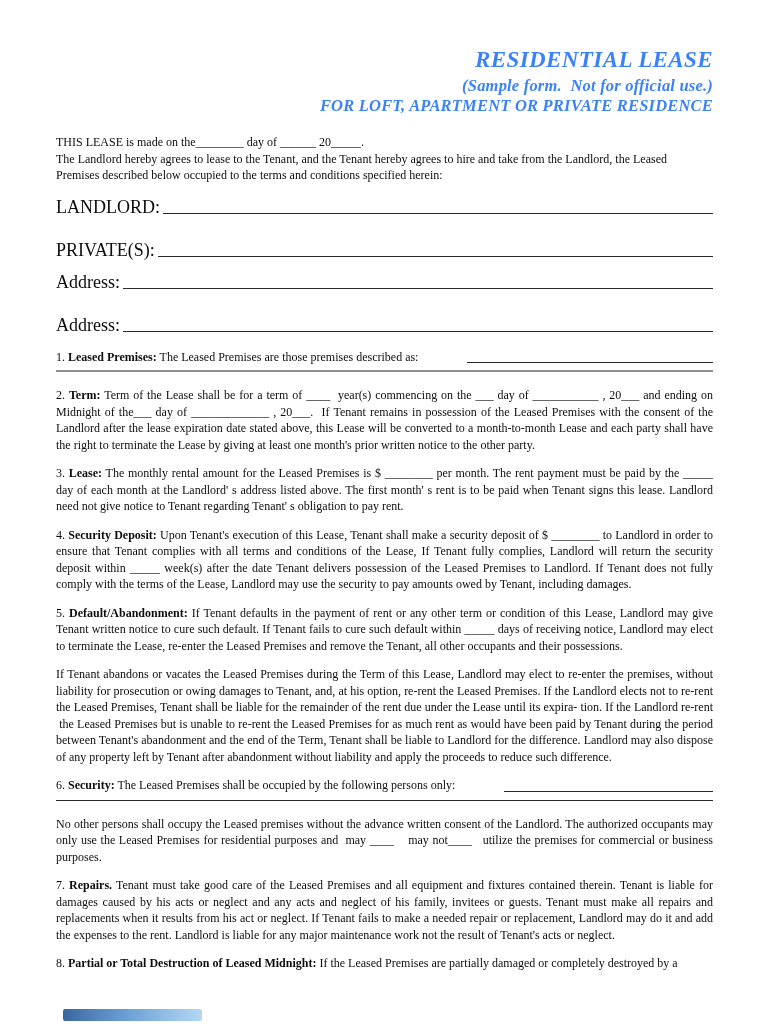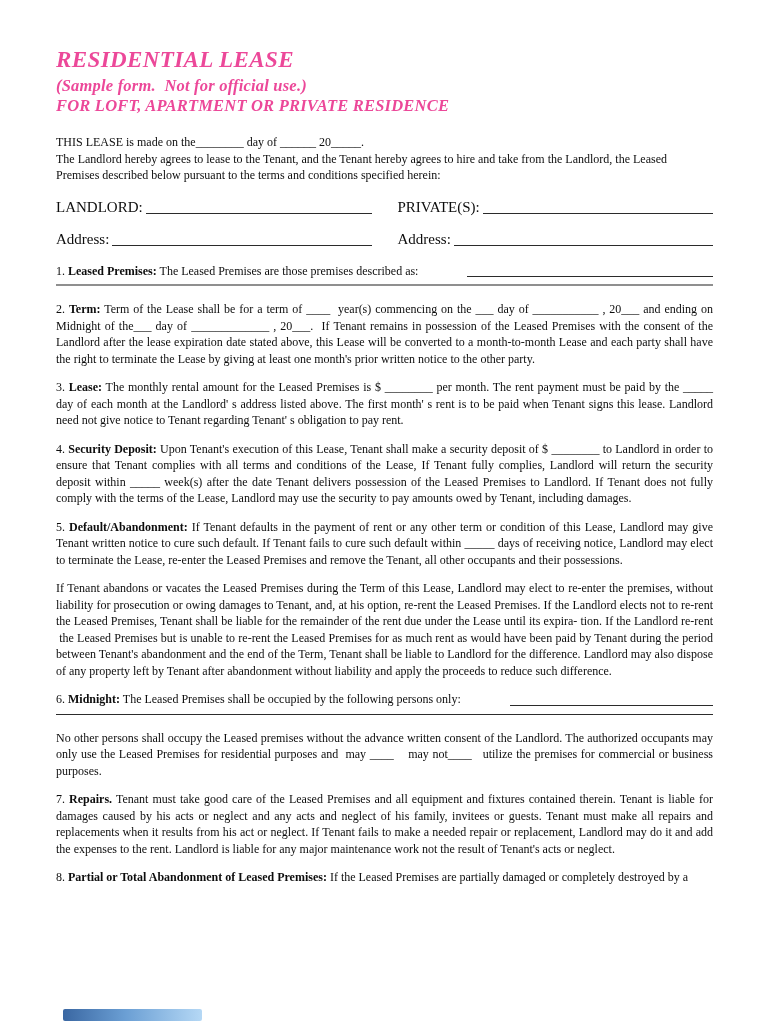--- a/index.html
+++ b/index.html
@@ -2,30 +2,30 @@
 <html><head>
 <meta charset="utf-8">
 <style>
   html,body{margin:0;padding:0;}
   body{
     width:770px;height:1024px;background:#ffffff;overflow:hidden;position:relative;
     font-family:"Liberation Serif","DejaVu Serif",serif;color:#0d0d0d;
     -webkit-font-smoothing:antialiased;
   }
   .page{padding:46px 57px 0 56px;}
-  .doc-header{text-align:left;font-weight:bold;font-style:italic;color:#ec4899;}
+  .doc-header{text-align:right;font-weight:bold;font-style:italic;color:#3b82f6;}
   .doc-title{font-size:23px;line-height:27px;letter-spacing:.4px;margin-bottom:3px;}
   .doc-subtitle{font-size:16.5px;line-height:20px;letter-spacing:.2px;}
   .para{
     font-size:12px;line-height:16.5px;text-align:justify;
     margin:12px 0 0 0;
   }
   .para .ln{display:block;}
   .intro{margin-top:18px;text-align:left;}
-  .twocol{display:flex;gap:26px;margin-top:15px;font-size:15px;line-height:17px;}
+  .twocol{display:flex;gap:26px;margin-top:15px;font-size:18px;line-height:17px;flex-direction:column;}
   .cell{flex:1;display:flex;align-items:flex-end;}
   .lbl{white-space:nowrap;}
   .fill{flex:1;border-bottom:1.3px solid #2b2b2b;margin:0 0 2px 3px;min-width:30px;}
   .fillrow{display:flex;align-items:flex-end;gap:43px;}
   .fillrow .txt{white-space:nowrap;}
   .rule{border-bottom:2px solid #8f8f8f;margin-top:5px;}
   .rule.dark{border-bottom:1.8px solid #2c2c2c;margin-top:6px;}
   .mt-lg{margin-top:15px;}
   b{font-weight:bold;}
   .bluebar{
@@ -39,21 +39,21 @@
 <div class="page">
 
   <header class="doc-header">
     <div class="doc-title">RESIDENTIAL LEASE</div>
     <div class="doc-subtitle">(Sample form.&nbsp; Not for official use.)</div>
     <div class="doc-subtitle">FOR LOFT, APARTMENT OR PRIVATE RESIDENCE</div>
   </header>
 
   <p class="para intro">
     <span class="ln">THIS LEASE is made on the________ day of ______ 20_____.</span>
-    <span>The Landlord hereby agrees to lease to the Tenant, and the Tenant hereby agrees to hire and take from the Landlord, the Leased Premises described below pursuant to the terms and conditions specified herein:</span>
+    <span>The Landlord hereby agrees to lease to the Tenant, and the Tenant hereby agrees to hire and take from the Landlord, the Leased Premises described below occupied to the terms and conditions specified herein:</span>
   </p>
 
   <div class="twocol">
     <div class="cell">
       <span class="lbl">LANDLORD:</span>
       <span class="fill"></span>
     </div>
     <div class="cell">
       <span class="lbl">PRIVATE(S):</span>
       <span class="fill"></span>
@@ -89,30 +89,30 @@
     <span>4. </span><b>Security Deposit:</b><span> Upon Tenant's execution of this Lease, Tenant shall make a security deposit of $ ________ to Landlord in order to ensure that Tenant complies with all terms and conditions of the Lease, If Tenant fully complies, Landlord will return the security deposit within _____ week(s) after the date Tenant delivers possession of the Leased Premises to Landlord. If Tenant does not fully comply with the terms of the Lease, Landlord may use the security to pay amounts owed by Tenant, including damages.</span>
   </p>
 
   <p class="para">
     <span>5. </span><b>Default/Abandonment:</b><span> If Tenant defaults in the payment of rent or any other term or condition of this Lease, Landlord may give Tenant written notice to cure such default. If Tenant fails to cure such default within _____ days of receiving notice, Landlord may elect to terminate the Lease, re-enter the Leased Premises and remove the Tenant, all other occupants and their possessions.</span>
   </p>
 
   <p class="para">If Tenant abandons or vacates the Leased Premises during the Term of this Lease, Landlord may elect to re-enter the premises, without liability for prosecution or owing damages to Tenant, and, at his option, re-rent the Leased Premises. If the Landlord elects not to re-rent the Leased Premises, Tenant shall be liable for the remainder of the rent due under the Lease until its expira- tion. If the Landlord re-rent &nbsp;the Leased Premises but is unable to re-rent the Leased Premises for as much rent as would have been paid by Tenant during the period between Tenant's abandonment and the end of the Term, Tenant shall be liable to Landlord for the difference. Landlord may also dispose of any property left by Tenant after abandonment without liability and apply the proceeds to reduce such difference.</p>
 
   <div class="para fillrow">
-    <span class="txt"><span>6. </span><b>Midnight:</b><span> The Leased Premises shall be occupied by the following persons only:&nbsp;</span></span>
+    <span class="txt"><span>6. </span><b>Security:</b><span> The Leased Premises shall be occupied by the following persons only:&nbsp;</span></span>
     <span class="fill"></span>
   </div>
   <div class="rule dark"></div>
 
   <p class="para mt-lg">No other persons shall occupy the Leased premises without the advance written consent of the Landlord. The authorized occupants may only use the Leased Premises for residential purposes and &nbsp;may ____ &nbsp;&nbsp; may not____ &nbsp; utilize the premises for commercial or business purposes.</p>
 
   <p class="para">
     <span>7. </span><b>Repairs.</b><span> Tenant must take good care of the Leased Premises and all equipment and fixtures contained therein. Tenant is liable for damages caused by his acts or neglect and any acts and neglect of his family, invitees or guests. Tenant must make all repairs and replacements when it results from his act or neglect. If Tenant fails to make a needed repair or replacement, Landlord may do it and add the expenses to the rent. Landlord is liable for any major maintenance work not the result of Tenant's acts or neglect.</span>
   </p>
 
   <p class="para">
-    <span>8. </span><b>Partial or Total Abandonment of Leased Premises:</b><span> If the Leased Premises are partially damaged or completely destroyed by a</span>
+    <span>8. </span><b>Partial or Total Destruction of Leased Midnight:</b><span> If the Leased Premises are partially damaged or completely destroyed by a</span>
   </p>
 
 </div>
 
 <div class="bluebar" style="background: linear-gradient(90deg, rgb(58, 103, 162), rgb(107, 159, 212) 45%, rgb(181, 216, 245));"></div>
 
 </body></html>

